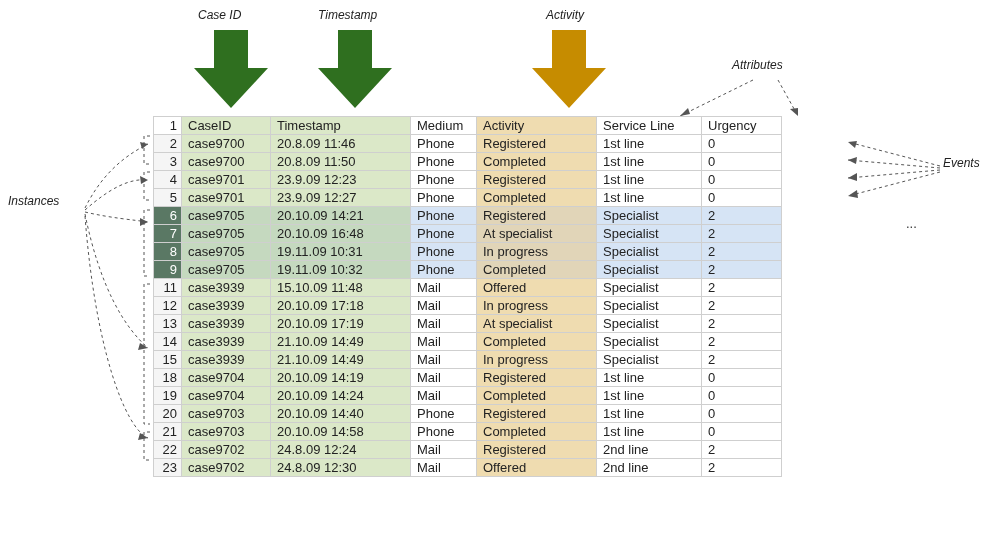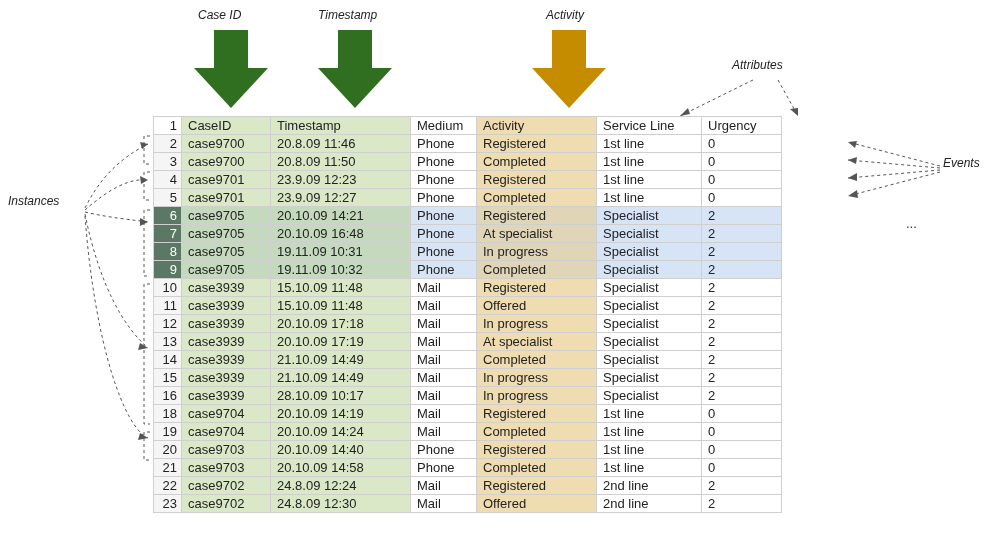--- a/index.html
+++ b/index.html
@@ -234,33 +234,24 @@
         <tr class="sel">
           <td class="rownum sel">9</td>
           <td class="c-case">case9705</td>
           <td class="c-ts">19.11.09 10:32</td>
           <td class="c-med">Phone</td>
           <td class="c-act">Completed</td>
           <td class="c-svc">Specialist</td>
           <td class="c-urg">2</td>
         </tr>
         <tr>
-          <td class="rownum">10</td>
+          <td class="rownum">11</td>
           <td class="c-case">case3939</td>
           <td class="c-ts">15.10.09 11:48</td>
           <td class="c-med">Mail</td>
-          <td class="c-act">Registered</td>
-          <td class="c-svc">Specialist</td>
-          <td class="c-urg">2</td>
-        </tr>
-        <tr>
-          <td class="rownum">11</td>
-          <td class="c-case">case3939</td>
-          <td class="c-ts">15.10.09 11:48</td>
-          <td class="c-med">Mail</td>
           <td class="c-act">Offered</td>
           <td class="c-svc">Specialist</td>
           <td class="c-urg">2</td>
         </tr>
         <tr>
           <td class="rownum">12</td>
           <td class="c-case">case3939</td>
           <td class="c-ts">20.10.09 17:18</td>
           <td class="c-med">Mail</td>
           <td class="c-act">In progress</td>
@@ -282,29 +273,20 @@
           <td class="c-ts">21.10.09 14:49</td>
           <td class="c-med">Mail</td>
           <td class="c-act">Completed</td>
           <td class="c-svc">Specialist</td>
           <td class="c-urg">2</td>
         </tr>
         <tr>
           <td class="rownum">15</td>
           <td class="c-case">case3939</td>
           <td class="c-ts">21.10.09 14:49</td>
-          <td class="c-med">Mail</td>
-          <td class="c-act">In progress</td>
-          <td class="c-svc">Specialist</td>
-          <td class="c-urg">2</td>
-        </tr>
-        <tr>
-          <td class="rownum">16</td>
-          <td class="c-case">case3939</td>
-          <td class="c-ts">28.10.09 10:17</td>
           <td class="c-med">Mail</td>
           <td class="c-act">In progress</td>
           <td class="c-svc">Specialist</td>
           <td class="c-urg">2</td>
         </tr>
         <tr>
           <td class="rownum">18</td>
           <td class="c-case">case9704</td>
           <td class="c-ts">20.10.09 14:19</td>
           <td class="c-med">Mail</td>

